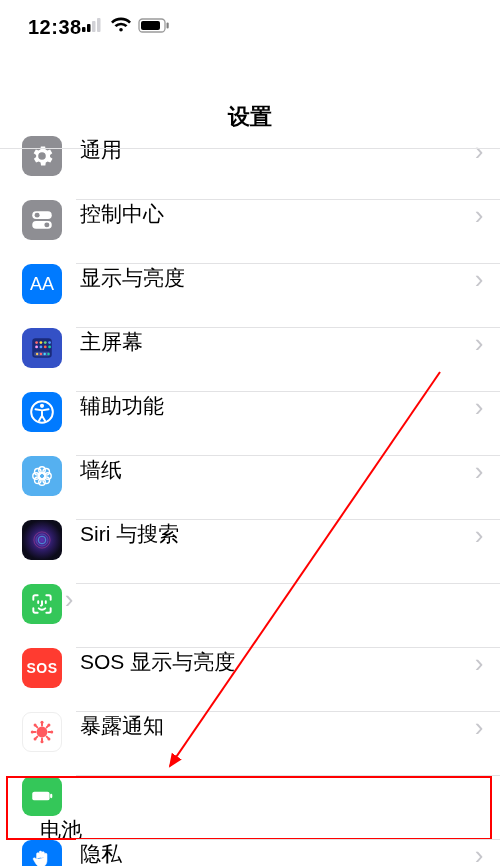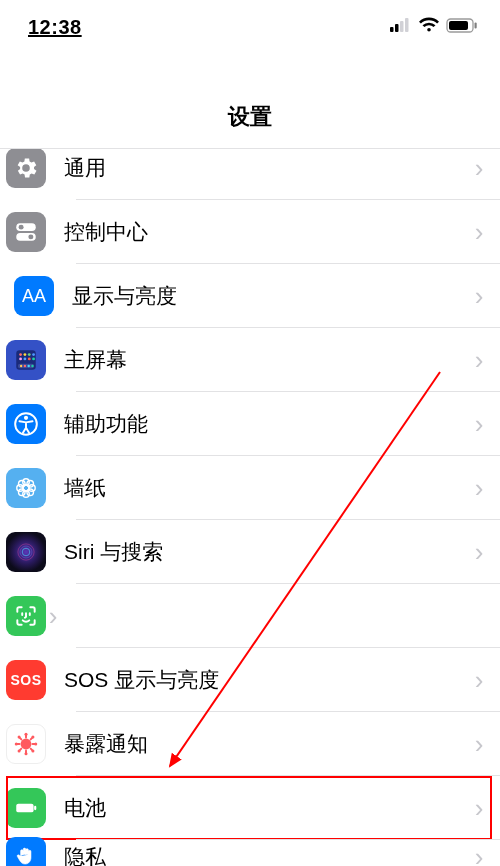--- a/index.html
+++ b/index.html
@@ -1,23 +1,23 @@
 <!DOCTYPE html>
 <html><head>
 <meta charset="utf-8">
 <style>
   * { margin: 0; padding: 0; box-sizing: border-box; }
   html, body { width: 500px; height: 866px; overflow: hidden; font-family: -apple-system, "Helvetica Neue", Arial, sans-serif; background: #fff; }
-  .statusbar { display: flex; justify-content: space-between; align-items: center; padding: 10px 22px 4px 28px; height: 48px; text-decoration: underline; }
+  .statusbar { display: flex; justify-content: flex-start; align-items: center; padding: 10px 22px 4px 28px; height: 48px; }
   .time { font-size: 20px; font-weight: 600; letter-spacing: 0.5px; }
   .status-right { display: flex; align-items: center; gap: 6px; }
   .header { text-align: center; padding: 14px 0 16px; }
   .header-title { font-size: 22px; font-weight: 600; margin-top: 40px; }
   .list { }
-  .row { display: flex; align-items: center; height: 64px; padding-left: 6px; position: relative; }
+  .row { display: flex; align-items: flex-start; height: 64px; padding-left: 22px; position: relative; }
   .row .icon { width: 40px; height: 40px; border-radius: 9px; display: flex; align-items: center; justify-content: center; flex: 0 0 40px; }
   .row .label { flex: 1; font-size: 21px; color: #000; padding-left: 18px; }
   .row .chevron { flex: 0 0 28px; color: #c7c7cc; font-size: 26px; padding-right: 14px; display:flex; align-items:center; justify-content:center; }
   .row::after { content: ""; position: absolute; left: 76px; right: 0; bottom: 0; height: 1px; background: #e2e2e4; }
   .row:first-child::before { content:""; position:absolute; left:0; right:0; top:0; height:1px; background:#e2e2e4; }
   .highlight-box { position: absolute; border: 2px solid #f00; left: 6px; right: 8px; top: 0; bottom: 0; pointer-events: none; }
   .annotation-overlay { position: absolute; top:0; left:0; width:500px; height:866px; pointer-events:none; }
   
   .bg-gray { background: #8e8e93; }
   .bg-blue { background: #007aff; }
@@ -89,21 +89,21 @@
           <circle cx="7.5" cy="7.5" r="2.3" fill="#8e8e93"></circle>
           <rect x="3" y="13" width="18" height="7" rx="3.5" fill="#fff"></rect>
           <circle cx="16.5" cy="16.5" r="2.3" fill="#8e8e93"></circle>
         </svg>
     </div>
     <div class="label">控制中心</div>
     <div class="chevron">›</div>
   </div>
 
   <div class="row">
-    <div class="icon bg-blue" style="color:#fff;font-weight:500;font-size:18px;margin-left:8px;">AA</div>
+    <div class="icon bg-blue" style="color:#fff;font-weight:500;font-size:18px;">AA</div>
     <div class="label">显示与亮度</div>
     <div class="chevron">›</div>
   </div>
 
   <div class="row">
     <div class="icon" style="background:#3451c6;">
       <svg viewBox="0 0 24 24">
         <rect x="3" y="3" width="18" height="18" rx="3" fill="#1a2a7a"></rect>
         <circle cx="7" cy="7" r="1.3" fill="#ff6b6b"></circle>
           <circle cx="11" cy="7" r="1.3" fill="#ffd93d"></circle>
@@ -205,21 +205,21 @@
           <circle cx="5.6" cy="5.6" r="1.4" fill="#ff5a5f"></circle>
           <circle cx="18.4" cy="18.4" r="1.4" fill="#ff5a5f"></circle>
           <circle cx="5.6" cy="18.4" r="1.4" fill="#ff5a5f"></circle>
           <circle cx="18.4" cy="5.6" r="1.4" fill="#ff5a5f"></circle>
         </svg>
     </div>
     <div class="label">暴露通知</div>
     <div class="chevron">›</div>
   </div>
 
-  <div class="row" style="position:relative;">
+  <div class="row" style="position:relative;flex-direction:column;">
     <div class="icon bg-green">
       <svg viewBox="0 0 24 24">
           <rect x="3" y="8" width="16" height="8" rx="2" fill="#fff"></rect>
           <rect x="19.5" y="10" width="2" height="4" rx="1" fill="#fff"></rect>
         </svg>
     </div>
     <div class="label">电池</div>
     <div class="chevron">›</div>
     <div class="highlight-box"></div>
   </div>

